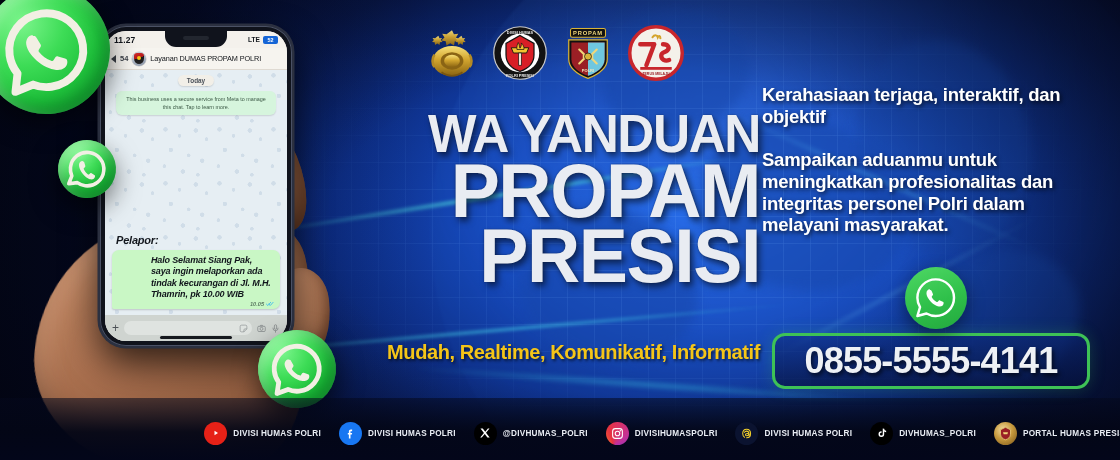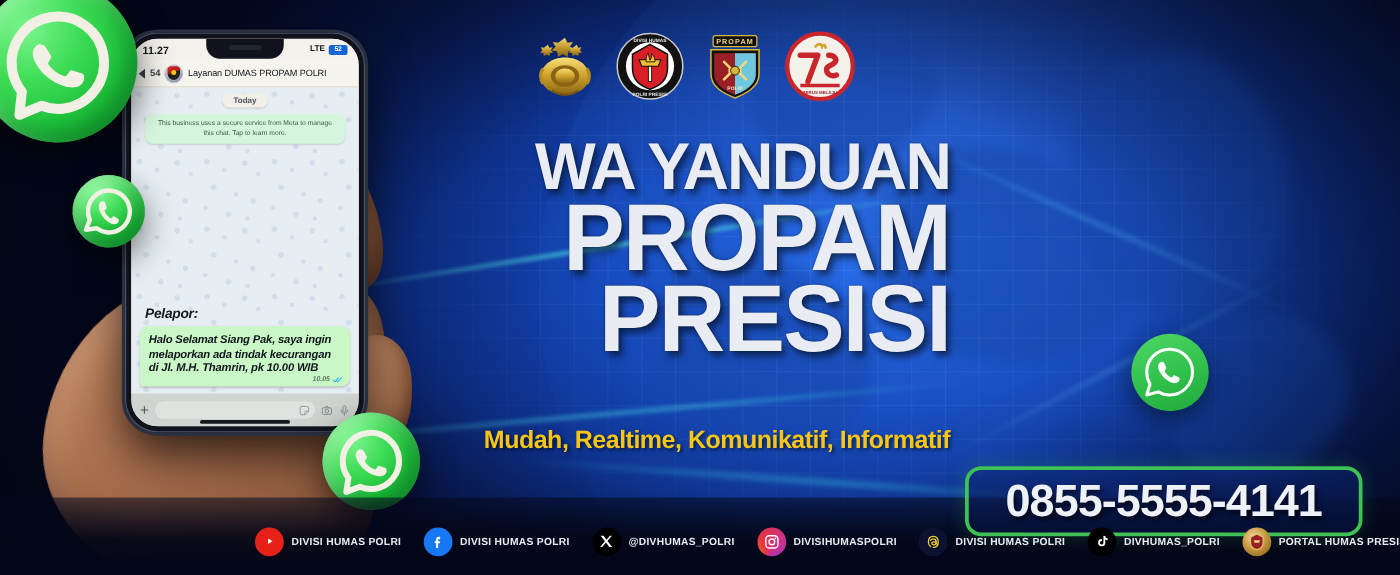--- a/index.html
+++ b/index.html
@@ -143,21 +143,21 @@
     line-height:1.5; text-align:center; padding:4px 8px; border-radius:6px;
     box-shadow:0 1px 1.5px rgba(0,0,0,.12); max-width:160px; }
 
   .spacer { flex:1; }
   .pelapor { position:relative; align-self:flex-start; font-size:11px; font-weight:700;
     font-style:italic; color:#14181e; margin:0 0 4px 4px; letter-spacing:-.2px; }
   .bubble { position:relative; align-self:flex-start; background:#c9f7c5;
     border-radius:7px 7px 7px 2px; padding:5px 7px 8px; max-width:100%;
     box-shadow:0 1px 2px rgba(0,0,0,.18); margin-bottom:6px; }
   .bubble-text { font-size:9px; line-height:1.28; font-style:italic; font-weight:600;
-    color:#10151b; letter-spacing:-.15px; }
+    color:#10151b; letter-spacing:-.15px;margin-left:32px; }
   .bubble-meta { position:absolute; right:6px; bottom:2px; display:flex; align-items:center;
     gap:2px; }
   .bubble-time { font-size:5.6px; font-style:italic; color:#5c7a63; font-weight:600; }
   .ticks { width:8px; height:6px; position:relative; }
   .ticks svg { display:block; }
 
   .inputbar { height:26px; background:#cfd4d0; display:flex; align-items:center;
     gap:5px; padding:0 7px; flex:none; position:relative; }
   .plus { color:#4d5257; font-size:12px; line-height:1; font-weight:400; }
   .textfield { flex:1; height:14px; background:#dfe3e0; border-radius:8px;
@@ -207,21 +207,21 @@
   .rcol { position:absolute; left:762px; top:84px; width:330px; z-index:5; }
   .rp { color:#fff; font-weight:700; line-height:1.17; letter-spacing:-.25px;
     text-shadow:1.5px 2px 4px rgba(0,0,0,.7); }
   .rp1 { font-size:18.5px; }
   .rp2 { font-size:18.5px; margin-top:22px; }
 
   .phonebox { position:absolute; left:772px; top:333px; width:318px; height:56px;
     border:3.5px solid #3ec256; border-radius:13px; z-index:5;
     background:linear-gradient(180deg, rgba(12,40,120,.50), rgba(6,18,62,.65));
     display:flex; align-items:center; justify-content:center;
-    box-shadow:0 0 16px rgba(62,194,86,.22);margin-top:40px; }
+    box-shadow:0 0 16px rgba(62,194,86,.22); }
   .phonenum { font-size:36px; font-weight:900; color:#eef1f5; letter-spacing:-.8px;
     text-shadow:2px 3px 4px rgba(0,0,0,.65); }
 
   
   .social { position:absolute; left:0; bottom:10px; width:1120px; height:34px;
     display:flex; align-items:center; justify-content:center; gap:18px; z-index:7;
     padding-left:212px; }
   .sitem { display:flex; align-items:center; gap:6px; }
   .sicon { width:23px; height:23px; border-radius:50%; flex:none;
     display:flex; align-items:center; justify-content:center; }
@@ -412,20 +412,24 @@
   </div>
 
   <div class="headline">
     <div class="hl-line hl1">WA YANDUAN</div>
     <div class="hl-line hl2">PROPAM</div>
     <div class="hl-line hl3">PRESISI</div>
   </div>
 
   <div class="tagline">Mudah, Realtime, Komunikatif, Informatif</div>
 
+  <div class="rcol">
+    <div class="rp rp1">Kerahasiaan terjaga, interaktif, dan objektif</div>
+    <div class="rp rp2">Sampaikan aduanmu untuk meningkatkan profesionalitas dan integritas personel Polri dalam melayani masyarakat.</div>
+  </div>
 
   <div class="wa-flat">
     <svg viewBox="0 0 64 64">
         <path d="M32 5C17.1 5 5 17.1 5 32c0 5.1 1.4 9.9 3.9 14L5 59l13.4-3.7C22.4 57.6 27 59 32 59c14.9 0 27-12.1 27-27S46.9 5 32 5z" fill="none" stroke="#fff" stroke-width="3.6" stroke-linejoin="round"></path>
         <path d="M23.8 20.5c1 0 1.5.1 2.1 1.4l2 4.6c.3.8.2 1.4-.3 2l-1.1 1.3c-.4.5-.5 1-.2 1.6 1.6 2.9 4.2 5.4 7.1 6.9.7.3 1.2.2 1.6-.3l1.4-1.6c.5-.6 1.1-.7 1.8-.4l4.3 2.1c1.1.5 1.2 1 1.2 2 0 2.9-2.7 4.9-5.6 4.9-1.7 0-4.3-.7-7.1-2.3-4.1-2.3-8-6.2-10.3-10.3-1.6-2.8-2.3-5.4-2.3-7.1 0-2.9 1.9-5.6 4.9-5.6z" fill="#fff"></path>
       </svg>
   </div>
 
   <div class="phonebox">
     <span class="phonenum">0855-5555-4141</span>

